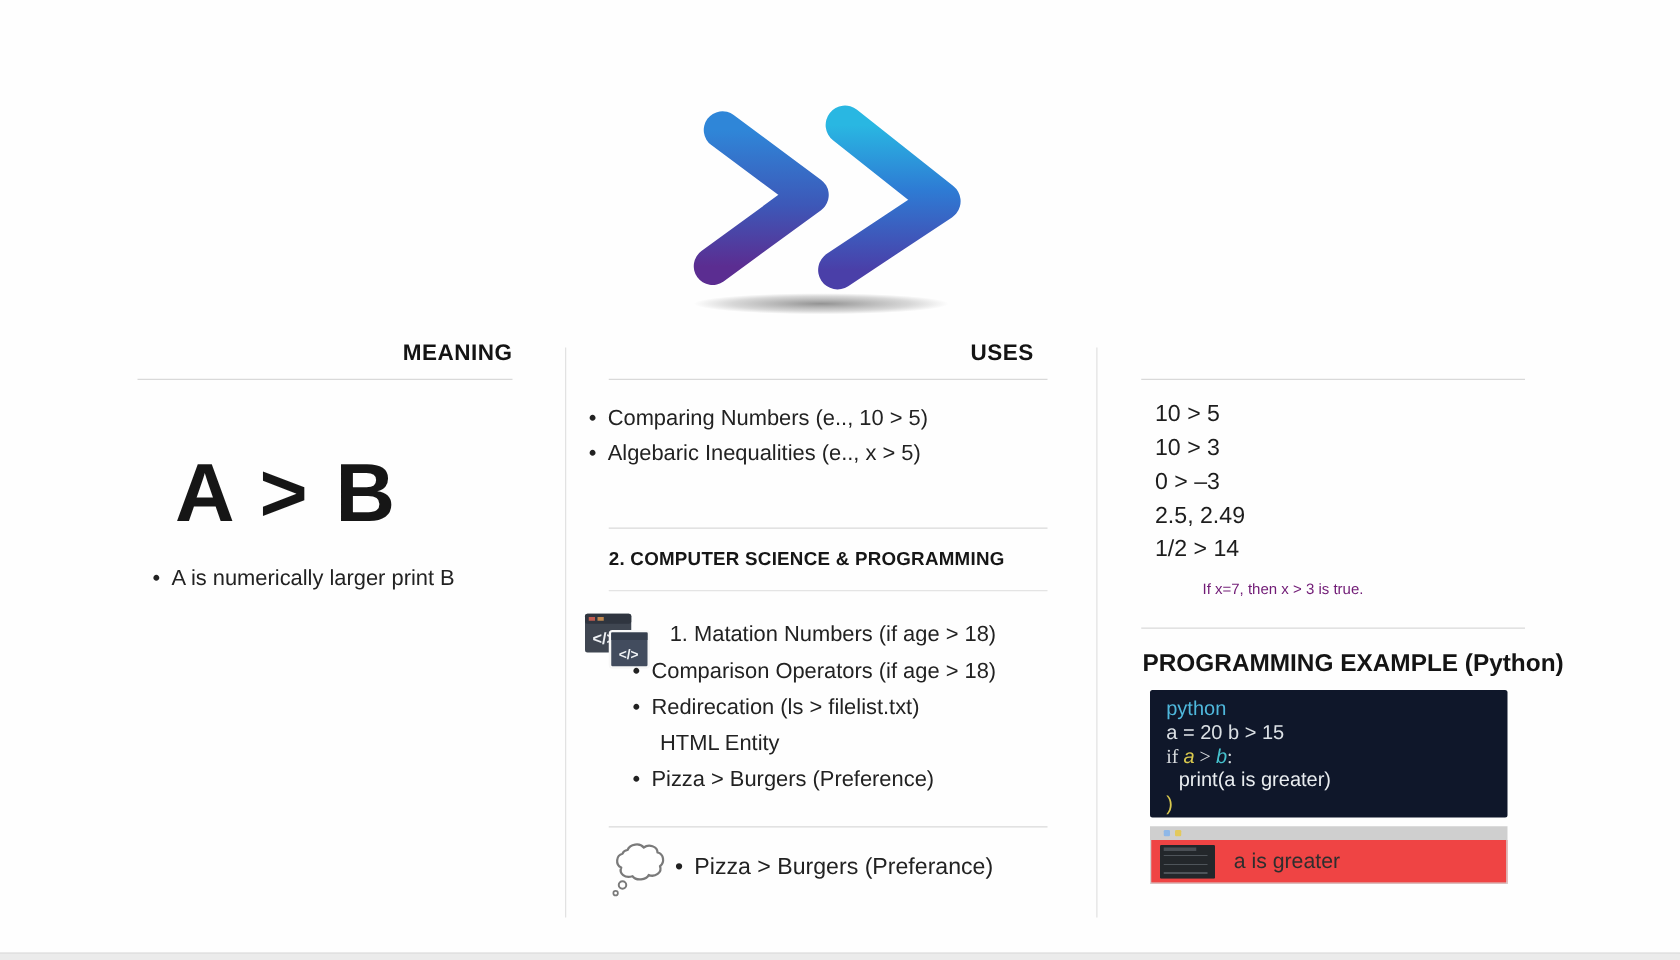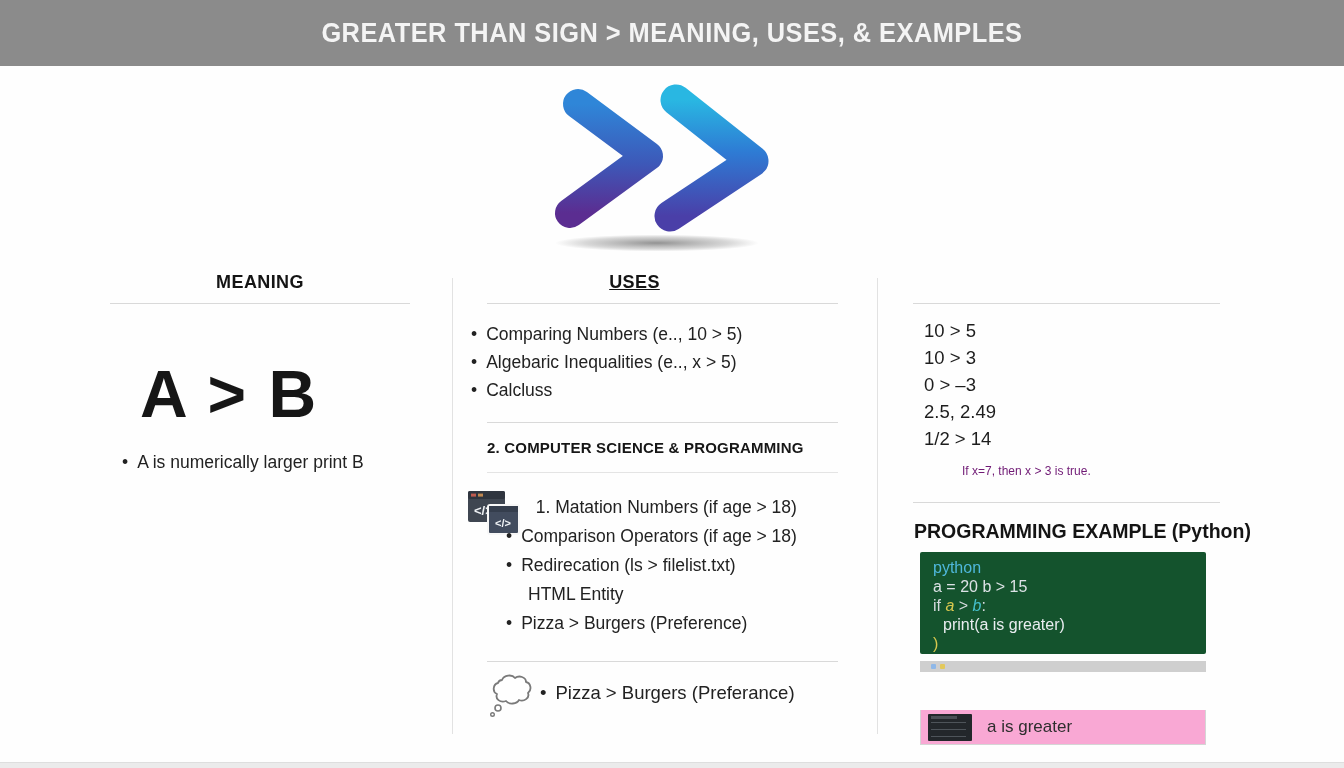--- a/index.html
+++ b/index.html
@@ -12,21 +12,21 @@
     position:absolute;left:0;top:0;width:1344px;height:66px;background:#8b8b8b;
     display:flex;align-items:center;justify-content:center;
   }
   .topbar .title{
     color:#f4f4f4;font-size:27px;font-weight:700;letter-spacing:.5px;
     transform:scaleX(.94);white-space:nowrap;
   }
   
   .logo{position:absolute;left:540px;top:82px;width:235px;height:172px;}
   
-  .colhead{position:absolute;font-weight:700;font-size:18px;color:#141414;text-align:center;letter-spacing:.4px;}
+  .colhead{position:absolute;font-weight:700;font-size:18px;color:#141414;text-align:right;letter-spacing:.4px;}
   .hline{position:absolute;height:1px;background:#d9d9d9;}
   .hline.lite{background:#e4e4e4;}
   .vdiv{position:absolute;width:1px;background:#e2e2e2;}
   .dot::before{content:"\2022";margin-right:9px;}
   
   .big-expr{position:absolute;left:140px;top:356px;font-size:66px;font-weight:700;letter-spacing:2px;color:#161616;}
   .m-bullets{position:absolute;left:122px;top:448px;font-size:17.5px;line-height:28px;color:#222;}
   
   .u-bullets{position:absolute;left:471px;top:320px;font-size:17.5px;line-height:28px;color:#222;}
   .sec2{position:absolute;left:487px;top:439px;font-size:15px;font-weight:700;color:#161616;letter-spacing:.2px;}
@@ -34,56 +34,53 @@
   .u-items{position:absolute;left:506px;top:493px;font-size:17.5px;line-height:29px;color:#222;}
   .uitem.indent1{padding-left:14px;text-align:right;}
   .uitem.indent2{padding-left:22px;}
   .thought-icon{position:absolute;left:488px;top:672px;width:46px;height:46px;}
   .u-footer{position:absolute;left:540px;top:682px;font-size:18.5px;color:#222;}
   
   .ex-lines{position:absolute;left:924px;top:317px;font-size:18.5px;line-height:27px;color:#1d1d1d;}
   .ex-note{position:absolute;left:962px;top:464px;font-size:12px;color:#701a75;}
   .prog-head{position:absolute;left:914px;top:520px;font-size:19.5px;font-weight:700;color:#141414;}
   .codebox{
-    position:absolute;left:920px;top:552px;width:286px;height:102px;background:#14532d;
+    position:absolute;left:920px;top:552px;width:286px;height:102px;background:#0f172a;
     border-radius:2px;box-sizing:border-box;padding:6px 0 0 13px;
     font-size:16px;line-height:19px;font-family:"Liberation Sans",sans-serif;
   }
-  .codebox .kw{color:#d6dadd;}
+  .codebox .kw{color:#d6dadd;font-family:Liberation Serif, serif;}
   .codebox .lang{color:#4fb8dc;}
   .codebox .plain{color:#dce1e5;}
   .codebox .vara{color:#d8c84e;font-style:italic;}
   .codebox .varb{color:#45c0cc;font-style:italic;}
   .codebox .yellow{color:#d8c84e;}
   .codebox .printline{color:#e9edf0;padding-left:10px;}
   .outwin{position:absolute;left:920px;top:661px;width:286px;}
   .outwin .bar{height:11px;background:#cfcfcf;display:flex;align-items:center;padding-left:11px;gap:4px;}
   .outwin .bar .d{width:5px;height:5px;border-radius:1px;}
   .outwin .body{
-    height:34px;background:#f9a8d4;border:1px solid #d5d5d5;border-top:none;
-    display:flex;align-items:center;margin-top:38px;
+    height:34px;background:#ef4444;border:1px solid #d5d5d5;border-top:none;
+    display:flex;align-items:center;
   }
   .thumb{
     width:44px;height:27px;margin-left:7px;background:#23272b;border-radius:1px;
     background-image:linear-gradient(180deg,#4a4f55 0 3px,transparent 3px),
       repeating-linear-gradient(180deg,transparent 0 6px,#4e545a 6px 7px);
     background-size:60% 100%,80% 100%;background-repeat:no-repeat;background-position:3px 2px,3px 2px;
   }
   .outtext{margin-left:15px;font-size:17px;color:#2e2e2e;}
   
   .bstrip{position:absolute;left:0;top:762px;width:1344px;height:6px;background:#ebebeb;border-top:1px solid #dedede;}
 </style>
 </head>
 <body>
 
 <div class="slide">
 
-  <div class="topbar">
-    <div class="title">GREATER THAN SIGN &gt; MEANING, USES, &amp; EXAMPLES</div>
-  </div>
 
   <svg class="logo" viewBox="0 0 235 172">
     <defs>
       <radialGradient id="gs" cx="50%" cy="50%" r="50%">
         <stop offset="0%" stop-color="rgba(40,40,40,0.5)"></stop>
         <stop offset="70%" stop-color="rgba(60,60,60,0.2)"></stop>
         <stop offset="100%" stop-color="rgba(60,60,60,0)"></stop>
       </radialGradient>
       <linearGradient id="g1" x1="0" y1="0" x2="0" y2="1">
         <stop offset="0" stop-color="#2f86d8"></stop>
@@ -104,27 +101,26 @@
   <div class="vdiv" style="left:452px;top:278px;height:456px;"></div>
   <div class="vdiv" style="left:877px;top:278px;height:456px;"></div>
 
   <div class="colhead" style="left:110px;top:272px;width:300px;">MEANING</div>
   <div class="hline" style="left:110px;top:303px;width:300px;"></div>
   <div class="big-expr">A &gt; B</div>
   <div class="m-bullets">
     <div class="dot">A is numerically larger print B</div>
   </div>
 
-  <div class="colhead" style="left:459px;top:272px;width:351px;text-decoration:underline;">USES</div>
+  <div class="colhead" style="left:476px;top:272px;width:351px;">USES</div>
   <div class="hline" style="left:487px;top:303px;width:351px;"></div>
 
   <div class="u-bullets">
     <div class="dot">Comparing Numbers (e.., 10 &gt; 5)</div>
     <div class="dot">Algebaric Inequalities (e.., x &gt; 5)</div>
-    <div class="dot">Calcluss</div>
   </div>
 
   <div class="hline" style="left:487px;top:422px;width:351px;"></div>
   <div class="sec2">2. COMPUTER SCIENCE &amp; PROGRAMMING</div>
   <div class="hline lite" style="left:487px;top:472px;width:351px;"></div>
 
   <svg class="code-icon" viewBox="0 0 54 52">
     <rect x="1" y="4" width="37" height="31" rx="2" fill="#3f4651"></rect>
     <rect x="1" y="4" width="37" height="8" rx="2" fill="#2f353f"></rect>
     <rect x="4" y="6.6" width="5" height="3" fill="#c05b50"></rect>

